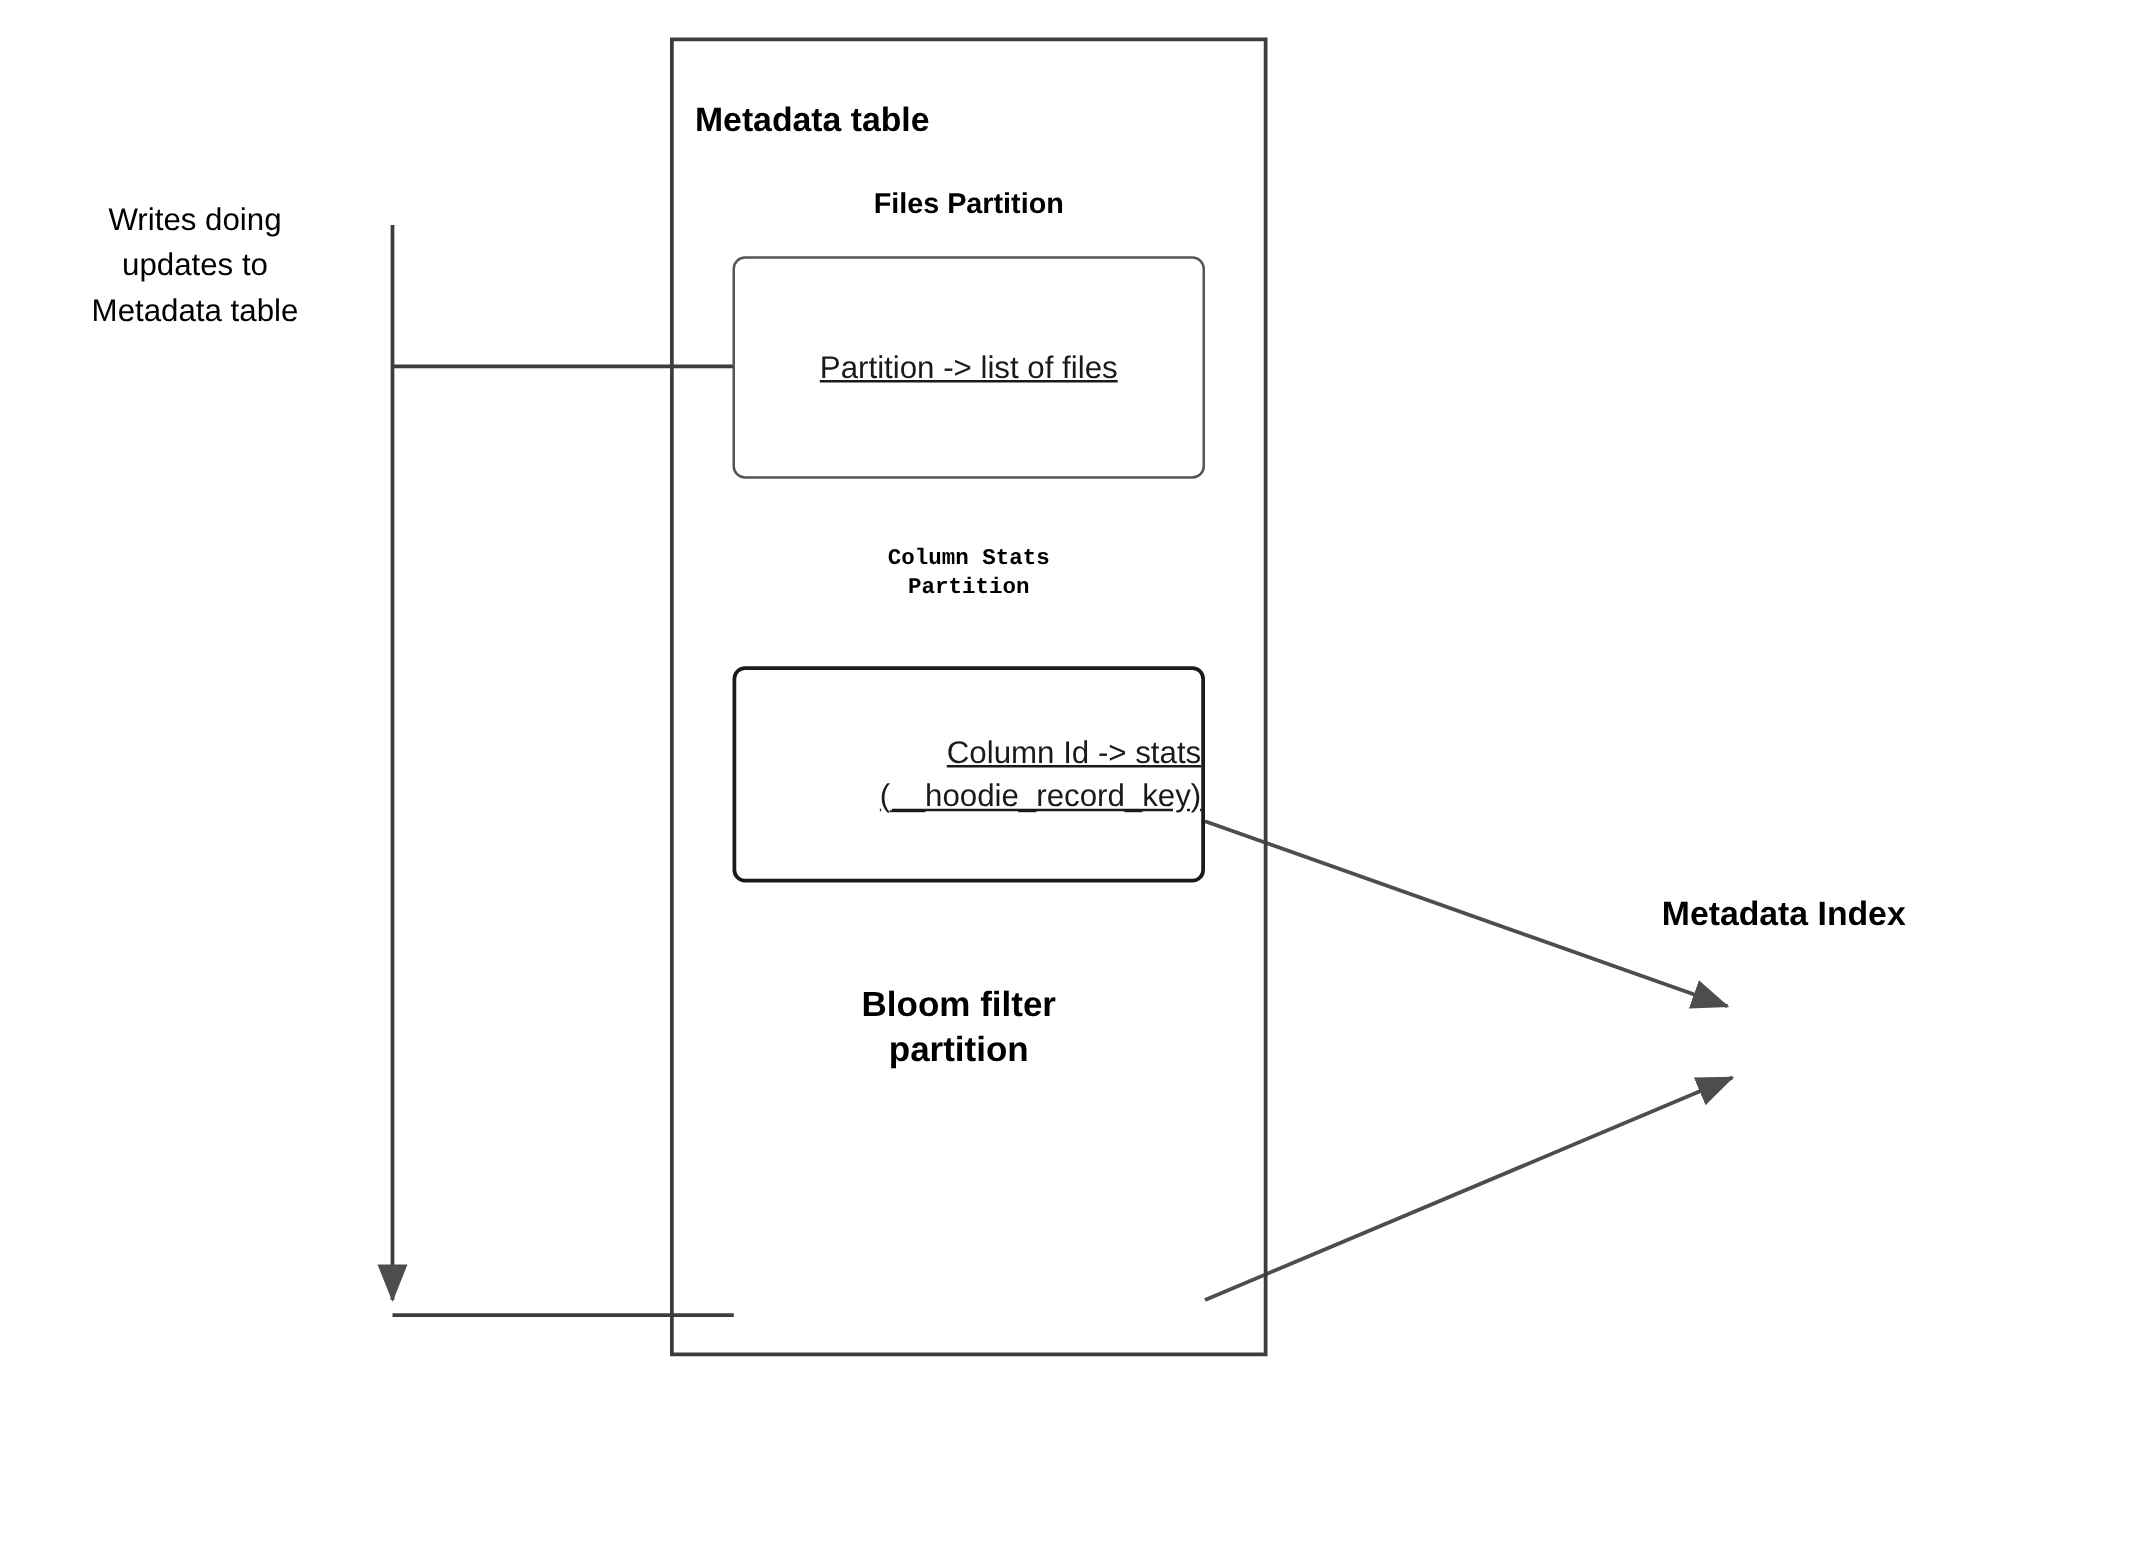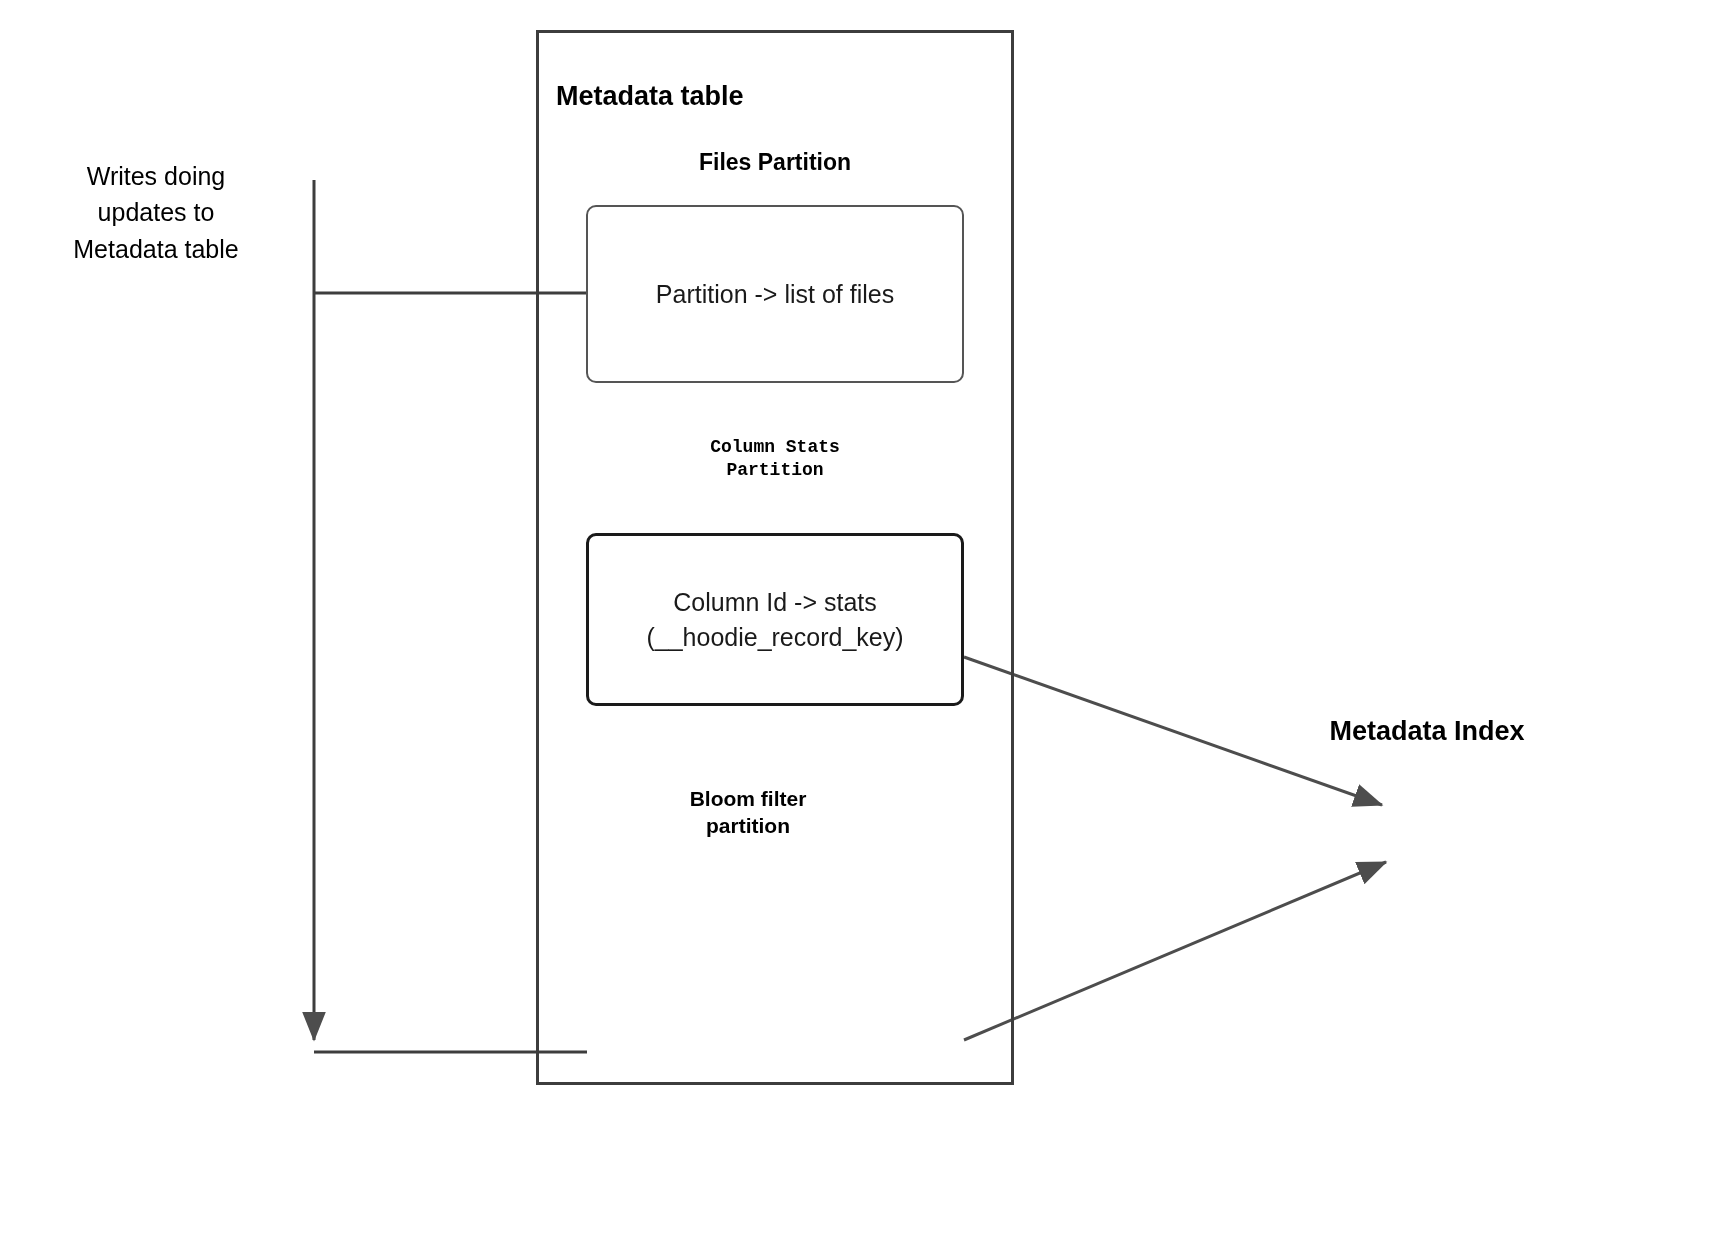--- a/index.html
+++ b/index.html
@@ -62,24 +62,24 @@
     font-size: 23px;
   }
   #column-stats-partition-heading {
     left: 585px;
     top: 436px;
     width: 380px;
     font-size: 18px;
     font-family: Liberation Mono, monospace;
   }
   #bloom-filter-partition-heading {
-    left: 558px;
+    left: 577px;
     top: 786px;
     width: 380px;
-    font-size: 21px;
+    font-size: 28px;
   }
 
   
   .inner-box {
     position: absolute;
     border-radius: 10px;
     box-sizing: border-box;
     background: #ffffff;
     display: flex;
     align-items: center;
@@ -101,23 +101,24 @@
   }
   #bloom-filter-box {
     left: 586px;
     top: 881px;
     width: 378px;
     height: 170px;
     border: 2.5px solid #555555;
   }
   .box-label {
     font-size: 25px;
-    text-align: center;
+    text-align: right;
     line-height: 1.38;
     color: #1a1a1a;
+    text-decoration: underline;
   }
 
   
   #writes-label {
     left: 8px;
     top: 158px;
     width: 296px;
     font-size: 25px;
     line-height: 1.45;
   }

